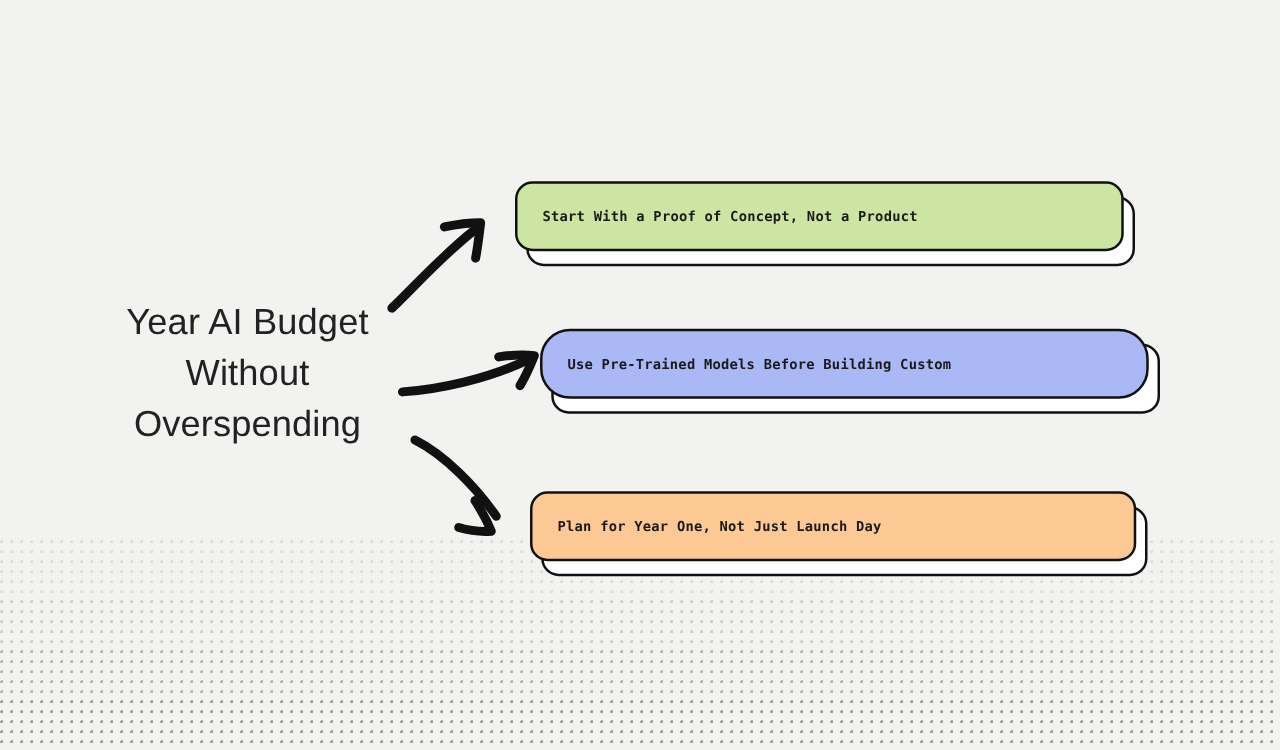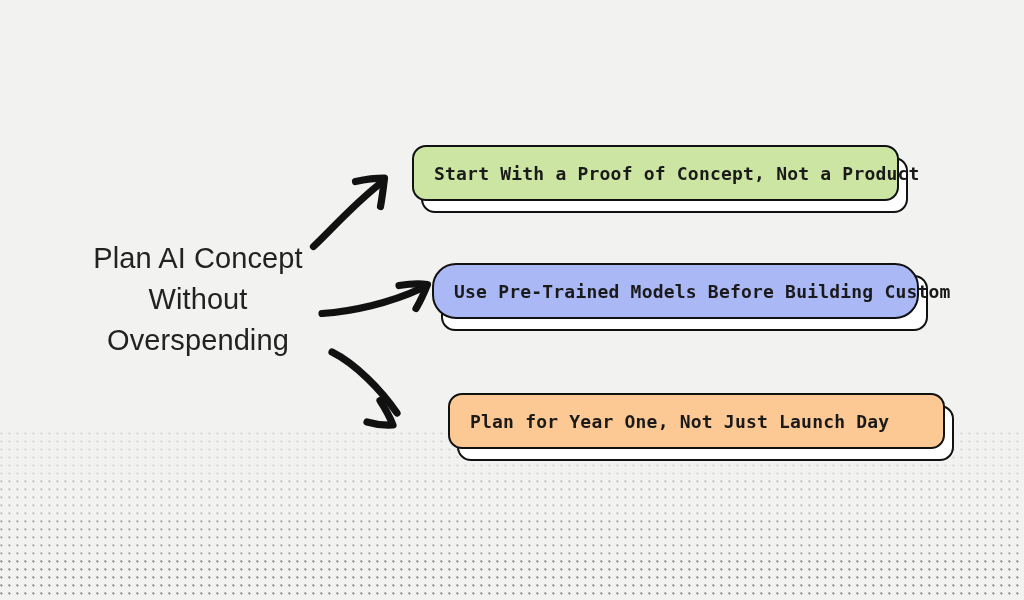--- a/index.html
+++ b/index.html
@@ -103,44 +103,44 @@
     width: 100%;
     height: 100%;
     box-sizing: border-box;
     border: 2.5px solid #111111;
     border-radius: 14px;
     display: flex;
     align-items: center;
   }
   .node .node-label {
     font-family: "DejaVu Sans Mono", "Liberation Mono", monospace;
-    font-size: 18px;
+    font-size: 11px;
     font-weight: 700;
     color: #1a1a1a;
     letter-spacing: 0.2px;
     padding-left: 20px;
     padding-right: 14px;
     white-space: nowrap;
   }
 
   #node-0 { left: 412px; top: 145px; width: 487px; height: 56px; }
   #node-1 { left: 432px; top: 263px; width: 487px; height: 56px; }
-  #node-2 { left: 448px; top: 393px; width: 485px; height: 56px; padding-left: 12px; }
+  #node-2 { left: 424px; top: 393px; width: 485px; height: 56px; }
 </style>
 </head>
 <body>
 
 <div id="canvas">
 
   <div class="dot-texture dot-layer-1"></div>
   <div class="dot-texture dot-layer-2"></div>
   <div class="dot-texture dot-layer-3"></div>
   <div class="dot-texture dot-layer-4"></div>
 
-  <div class="title">Plan AI Concept
+  <div class="title">Year AI Budget
 Without
 Overspending</div>
 
   <svg class="arrows" viewBox="0 0 1024 600" width="1024" height="600" xmlns="http://www.w3.org/2000/svg">
 
     <g>
       <path d="M313.5,246.5 C331,230 352,206 379,184.5" fill="none" stroke="#111111" stroke-width="7.2" stroke-linecap="round"></path>
       <path d="M355.5,181.5 C365,179.5 376,178.2 384.5,178.2
                C383.5,186.5 382.2,197.5 380.5,206.5" fill="none" stroke="#111111" stroke-width="7.2" stroke-linejoin="round" stroke-linecap="round"></path>
     </g>

